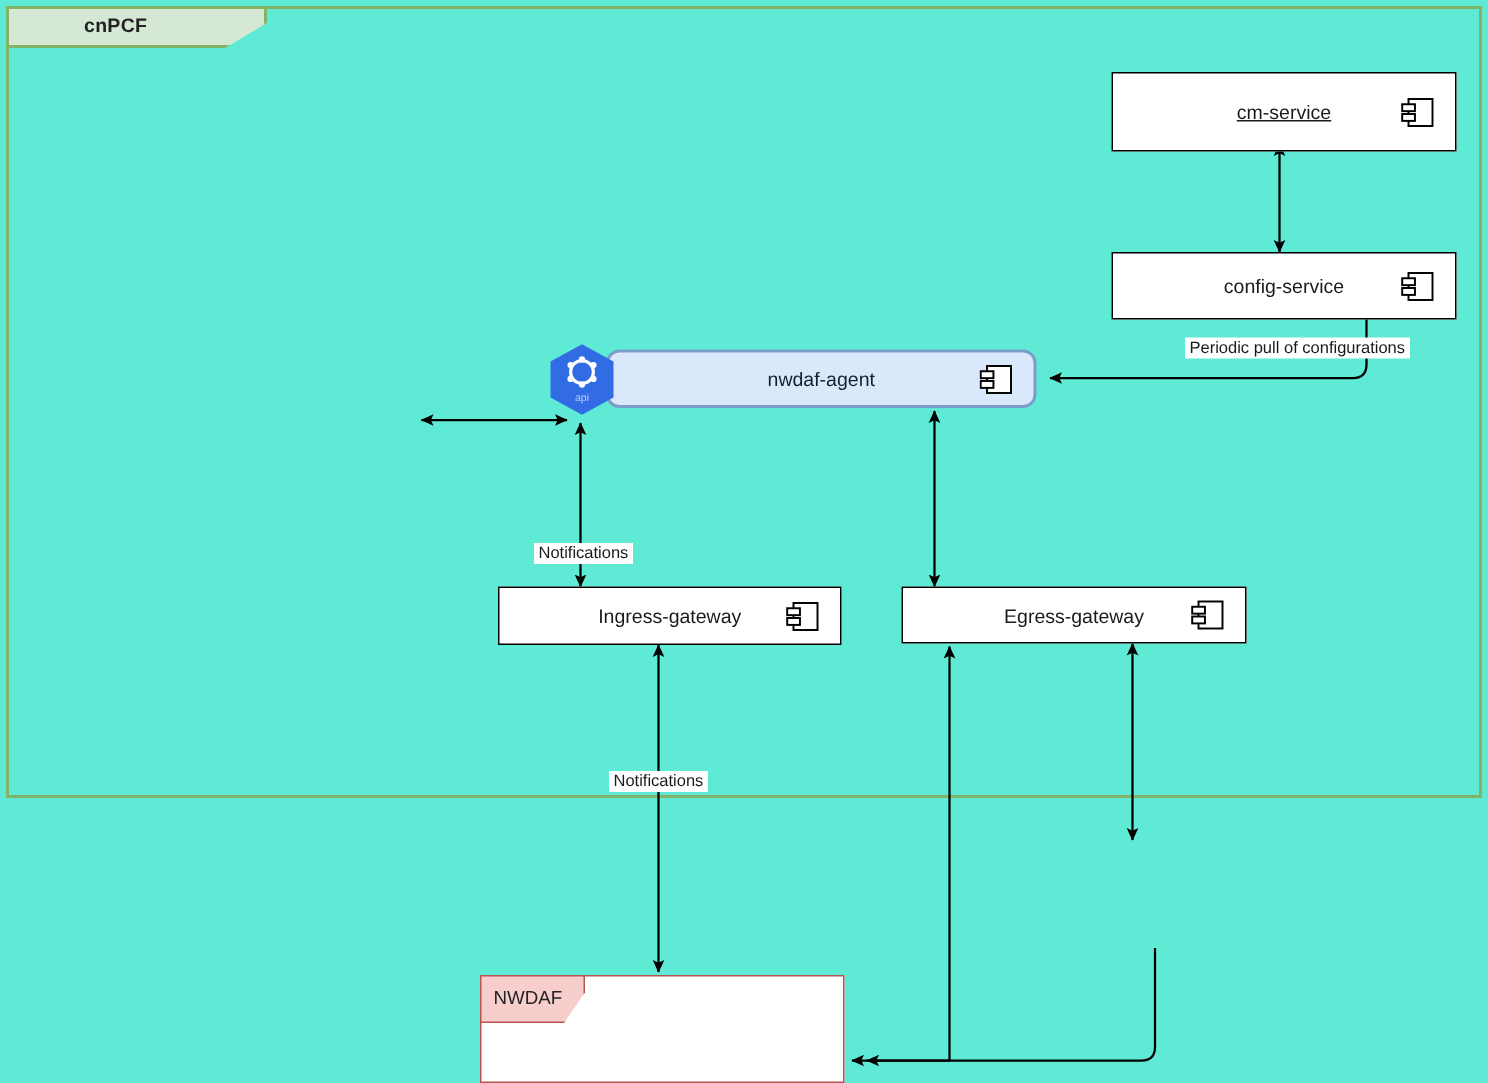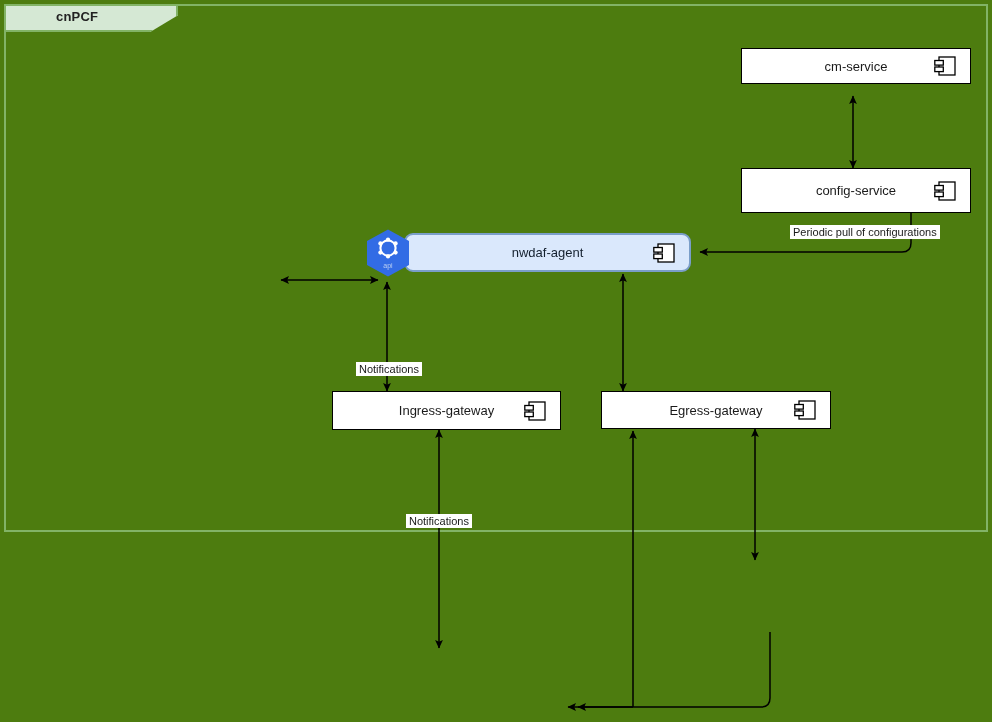--- a/index.html
+++ b/index.html
@@ -8,21 +8,21 @@
     background: #ffffff;
   }
   body {
     font-family: "Liberation Sans", sans-serif;
     color: #1a1a1a;
   }
   #canvas {
     position: relative;
     width: 992px;
     height: 722px;
-    background: #4d7c0f;
+    background: #5eead4;
     overflow: hidden;
   }
   .svg-layer {
     position: absolute;
     left: 0;
     top: 0;
     width: 992px;
     height: 722px;
     pointer-events: none;
   }
@@ -197,21 +197,21 @@
     <line x1="439" y1="430" x2="439" y2="648" stroke="#000000" stroke-width="1.5" marker-start="url(#arrow-start)" marker-end="url(#arrow)"></line>
 
     <line x1="755" y1="429" x2="755" y2="560" stroke="#000000" stroke-width="1.5" marker-start="url(#arrow-start)" marker-end="url(#arrow)"></line>
 
     <path d="M 633,707 L 633,431" fill="none" stroke="#000000" stroke-width="1.5" marker-end="url(#arrow)"></path>
     <path d="M 633,707 L 568,707" fill="none" stroke="#000000" stroke-width="1.5" marker-end="url(#arrow)"></path>
 
     <path d="M 770,632 L 770,698 Q 770,707 761,707 L 578,707" fill="none" stroke="#000000" stroke-width="1.5" marker-end="url(#arrow)"></path>
   </svg>
 
-  <div class="box" style="left:741px; top:48px; width:230px; height:36px;">
+  <div class="box" style="left:741px; top:48px; width:230px; height:53px;text-decoration:underline;">
     <span class="label">cm-service</span>
     <svg class="comp-icon" viewBox="0 0 22 24">
       <rect x="5" y="3" width="16" height="18" fill="#ffffff" stroke="#000000" stroke-width="1.3"></rect>
       <rect x="0.8" y="6.5" width="8.5" height="4.6" fill="#ffffff" stroke="#000000" stroke-width="1.3"></rect>
       <rect x="0.8" y="13" width="8.5" height="4.6" fill="#ffffff" stroke="#000000" stroke-width="1.3"></rect>
     </svg>
   </div>
 
   <div class="box" style="left:741px; top:168px; width:230px; height:45px;">
     <span class="label">config-service</span>
@@ -263,20 +263,25 @@
   <div class="box" style="left:601px; top:391px; width:230px; height:38px;">
     <span class="label">Egress-gateway</span>
     <svg class="comp-icon" viewBox="0 0 22 24">
       <rect x="5" y="3" width="16" height="18" fill="#ffffff" stroke="#000000" stroke-width="1.3"></rect>
       <rect x="0.8" y="6.5" width="8.5" height="4.6" fill="#ffffff" stroke="#000000" stroke-width="1.3"></rect>
       <rect x="0.8" y="13" width="8.5" height="4.6" fill="#ffffff" stroke="#000000" stroke-width="1.3"></rect>
     </svg>
   </div>
 
 
+  <div class="pkg nwdaf-frame">
+    <div class="pkg-body"></div>
+    <div class="pkg-tab"></div>
+    <div class="pkg-tab-label">NWDAF</div>
+  </div>
 
   <div class="edge-label" style="left:790px; top:225px;">Periodic pull of configurations</div>
 
   <div class="edge-label" style="left:356px; top:362px;">Notifications</div>
 
   <div class="edge-label" style="left:406px; top:514px;">Notifications</div>
 
 </div>
 
 </body></html>

